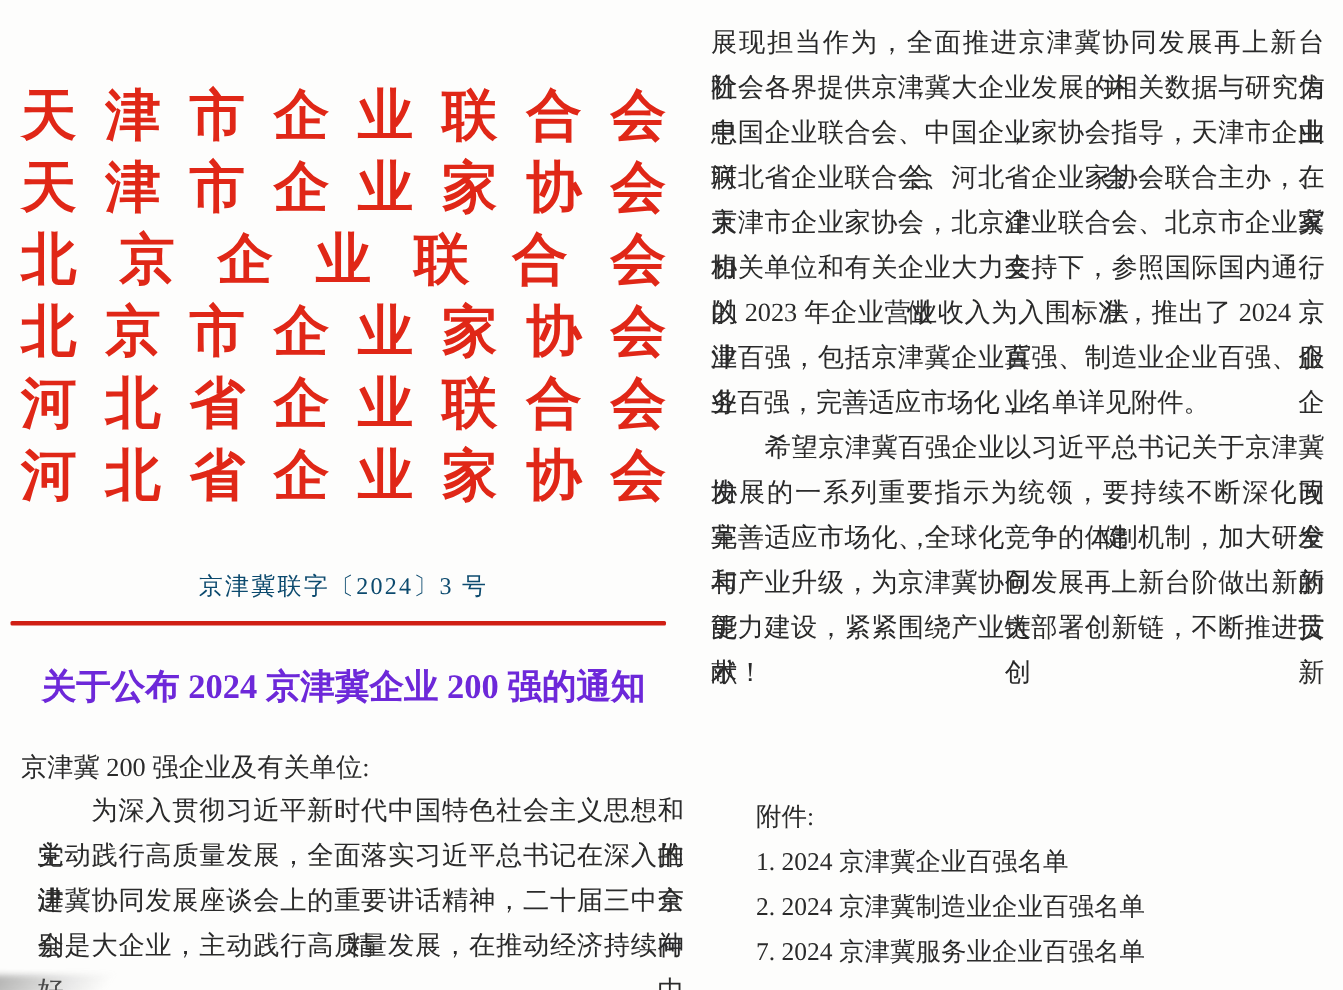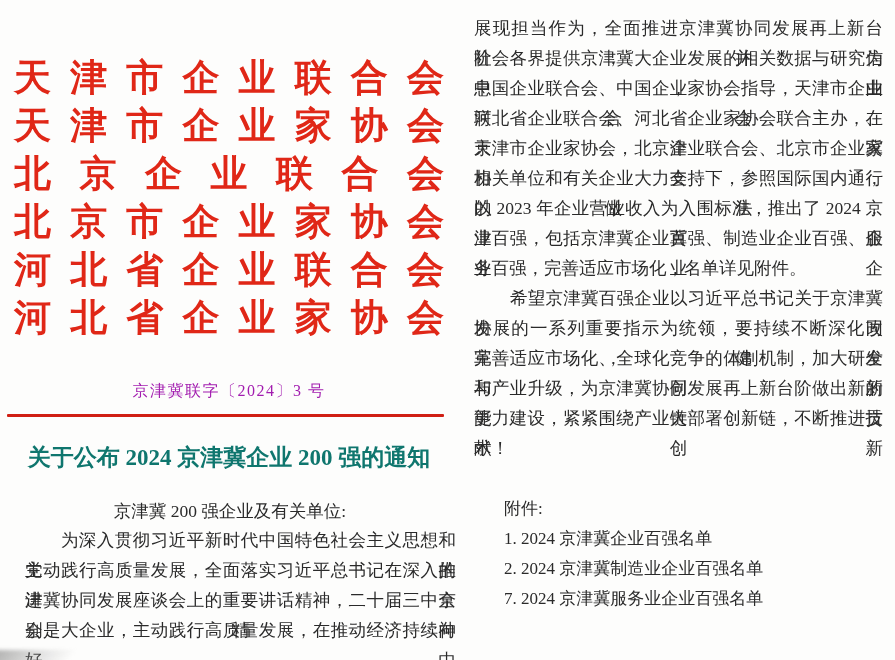--- a/index.html
+++ b/index.html
@@ -22,48 +22,48 @@
   .org-line{
     display:flex;justify-content:space-between;
     height:48px;line-height:48px;
     font-size:37px;font-weight:700;
     color:var(--accent-red);
     white-space:nowrap;
   }
   .doc-number{
     position:absolute;left:14px;top:381px;width:430px;
     text-align:center;font-size:16px;letter-spacing:1.5px;
-    color:#a21caf;
+    color:#0c4a6e;
   }
   .red-rule{
     position:absolute;left:7px;top:414px;width:437px;height:3px;
     background:var(--rule-red);border-radius:1px;
   }
   .notice-title{
     position:absolute;left:14px;top:442px;width:430px;
-    text-align:center;font-size:23px;font-weight:700;color:#0f766e;
+    text-align:center;font-size:23px;font-weight:700;color:#6d28d9;
     white-space:nowrap;
   }
   .salutation{
     position:absolute;left:14px;top:497px;width:432px;
-    font-size:17.5px;line-height:28px;white-space:nowrap;text-align:center;
+    font-size:17.5px;line-height:28px;white-space:nowrap;
   }
   .left-body{position:absolute;left:25px;top:525px;width:431px;}
 
   
   .line{
     font-size:17.5px;line-height:30px;height:30px;
     white-space:nowrap;overflow:visible;
   }
   .j{text-align:justify;text-align-last:justify;white-space:normal;}
   .indent{text-indent:2.05em;}
 
   
   .right-col{position:absolute;left:474px;top:13px;width:409px;}
-  .attachments{margin-top:31px;padding-left:30px;}
+  .attachments{margin-top:67px;padding-left:30px;}
   .attachments .line{font-size:17px;}
 
   
   .corner-smudge{
     position:absolute;left:0;bottom:-4px;width:95px;height:14px;
     background:linear-gradient(100deg,rgba(110,110,110,.55),rgba(160,160,160,.25) 55%,transparent 85%);
     transform:skewX(-30deg) translateX(-10px);
     filter:blur(2px);
     pointer-events:none;
   }

